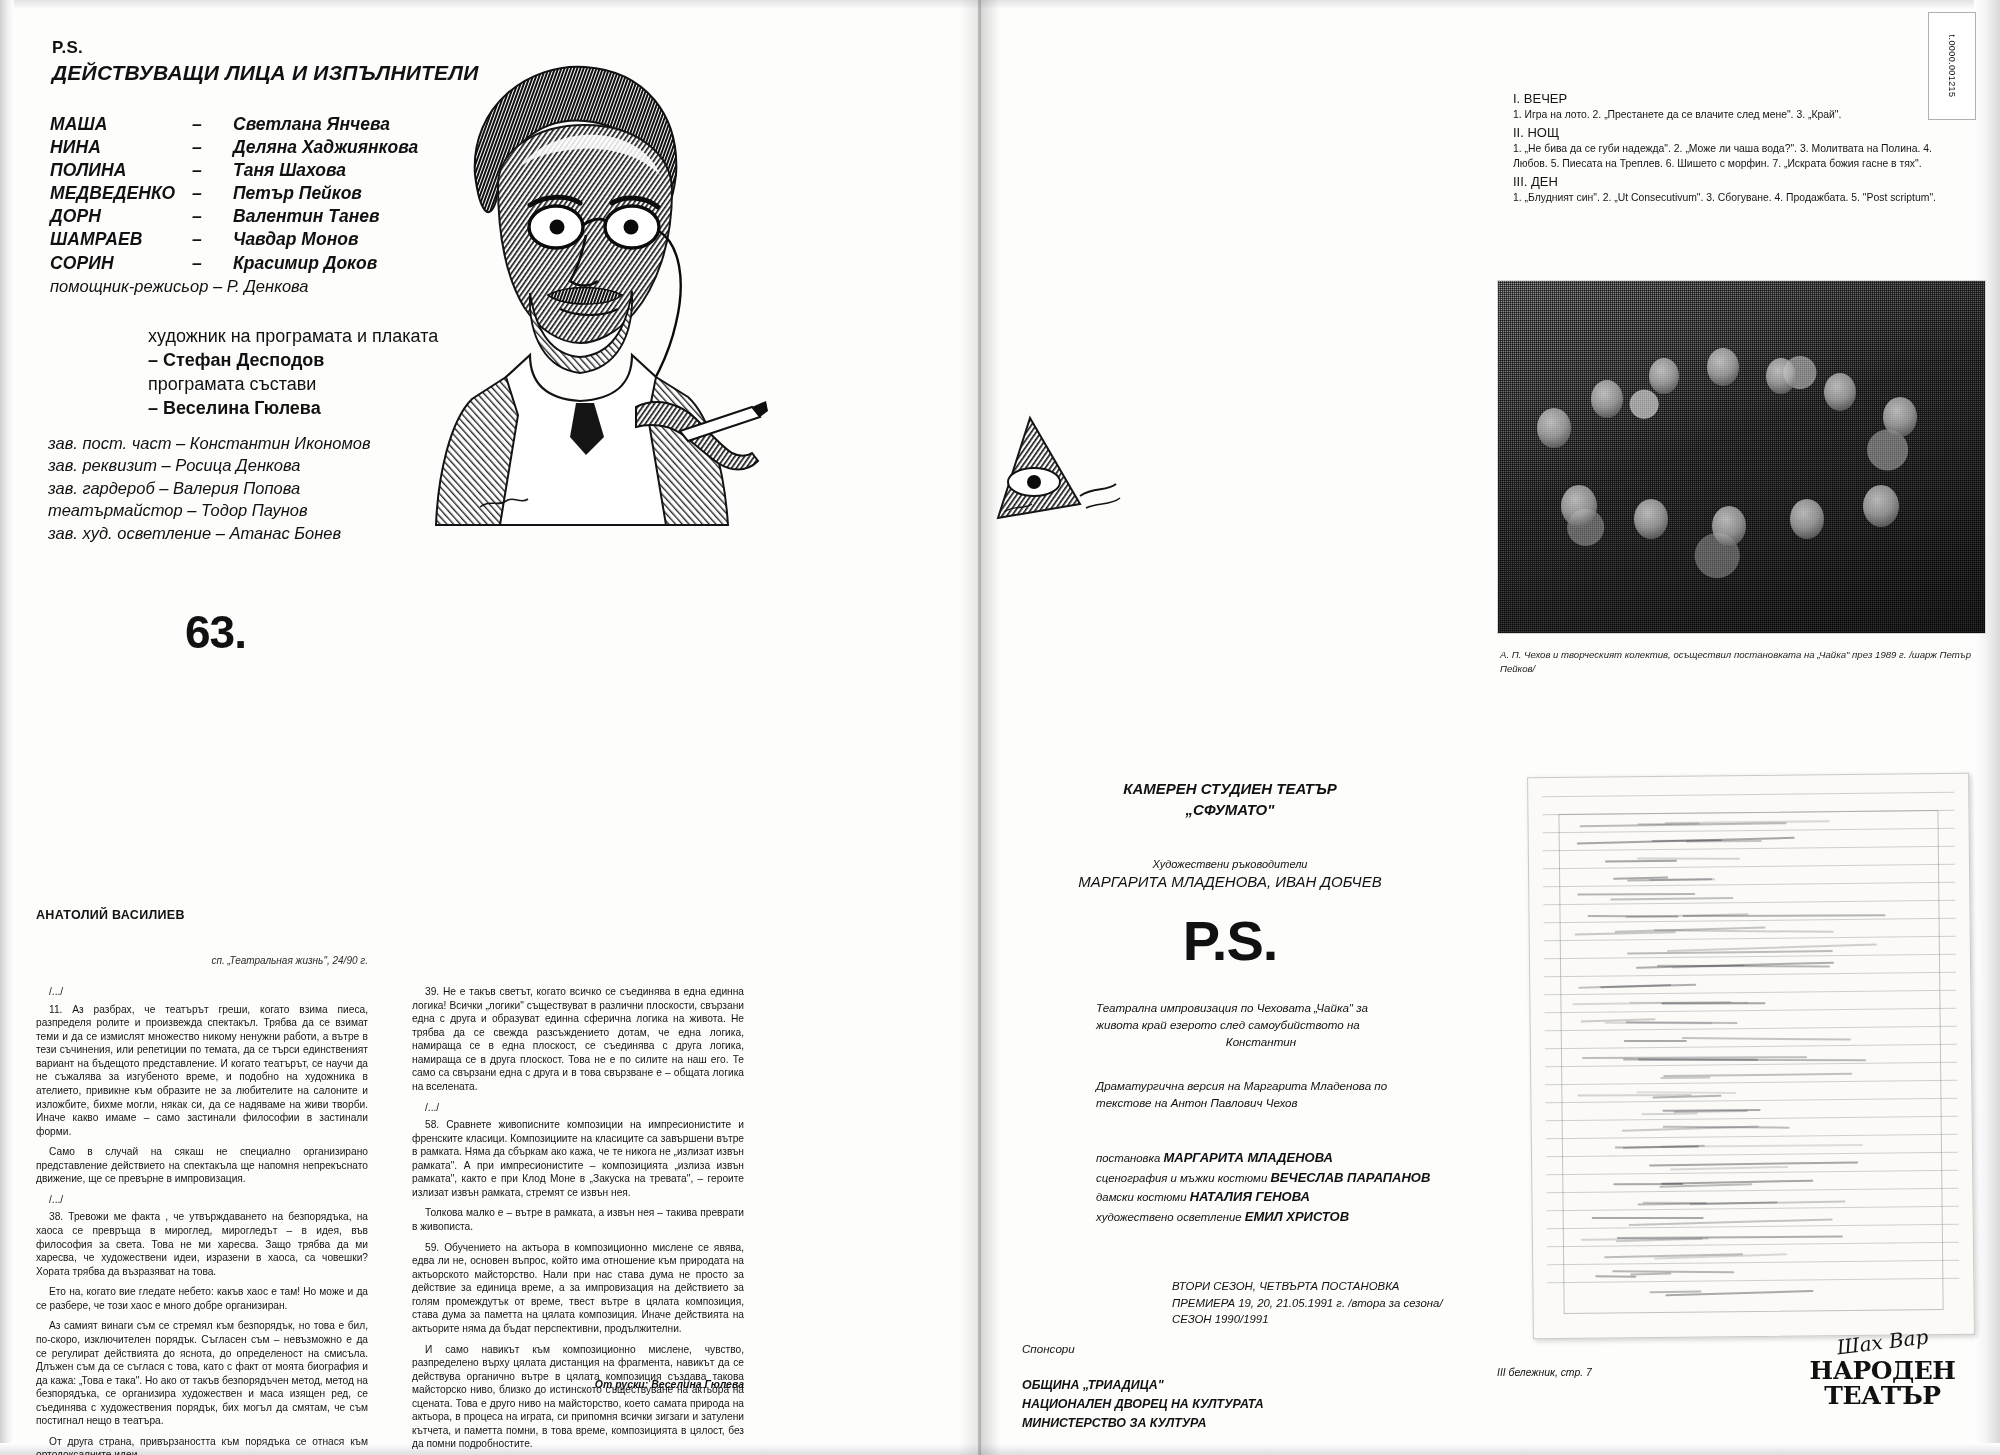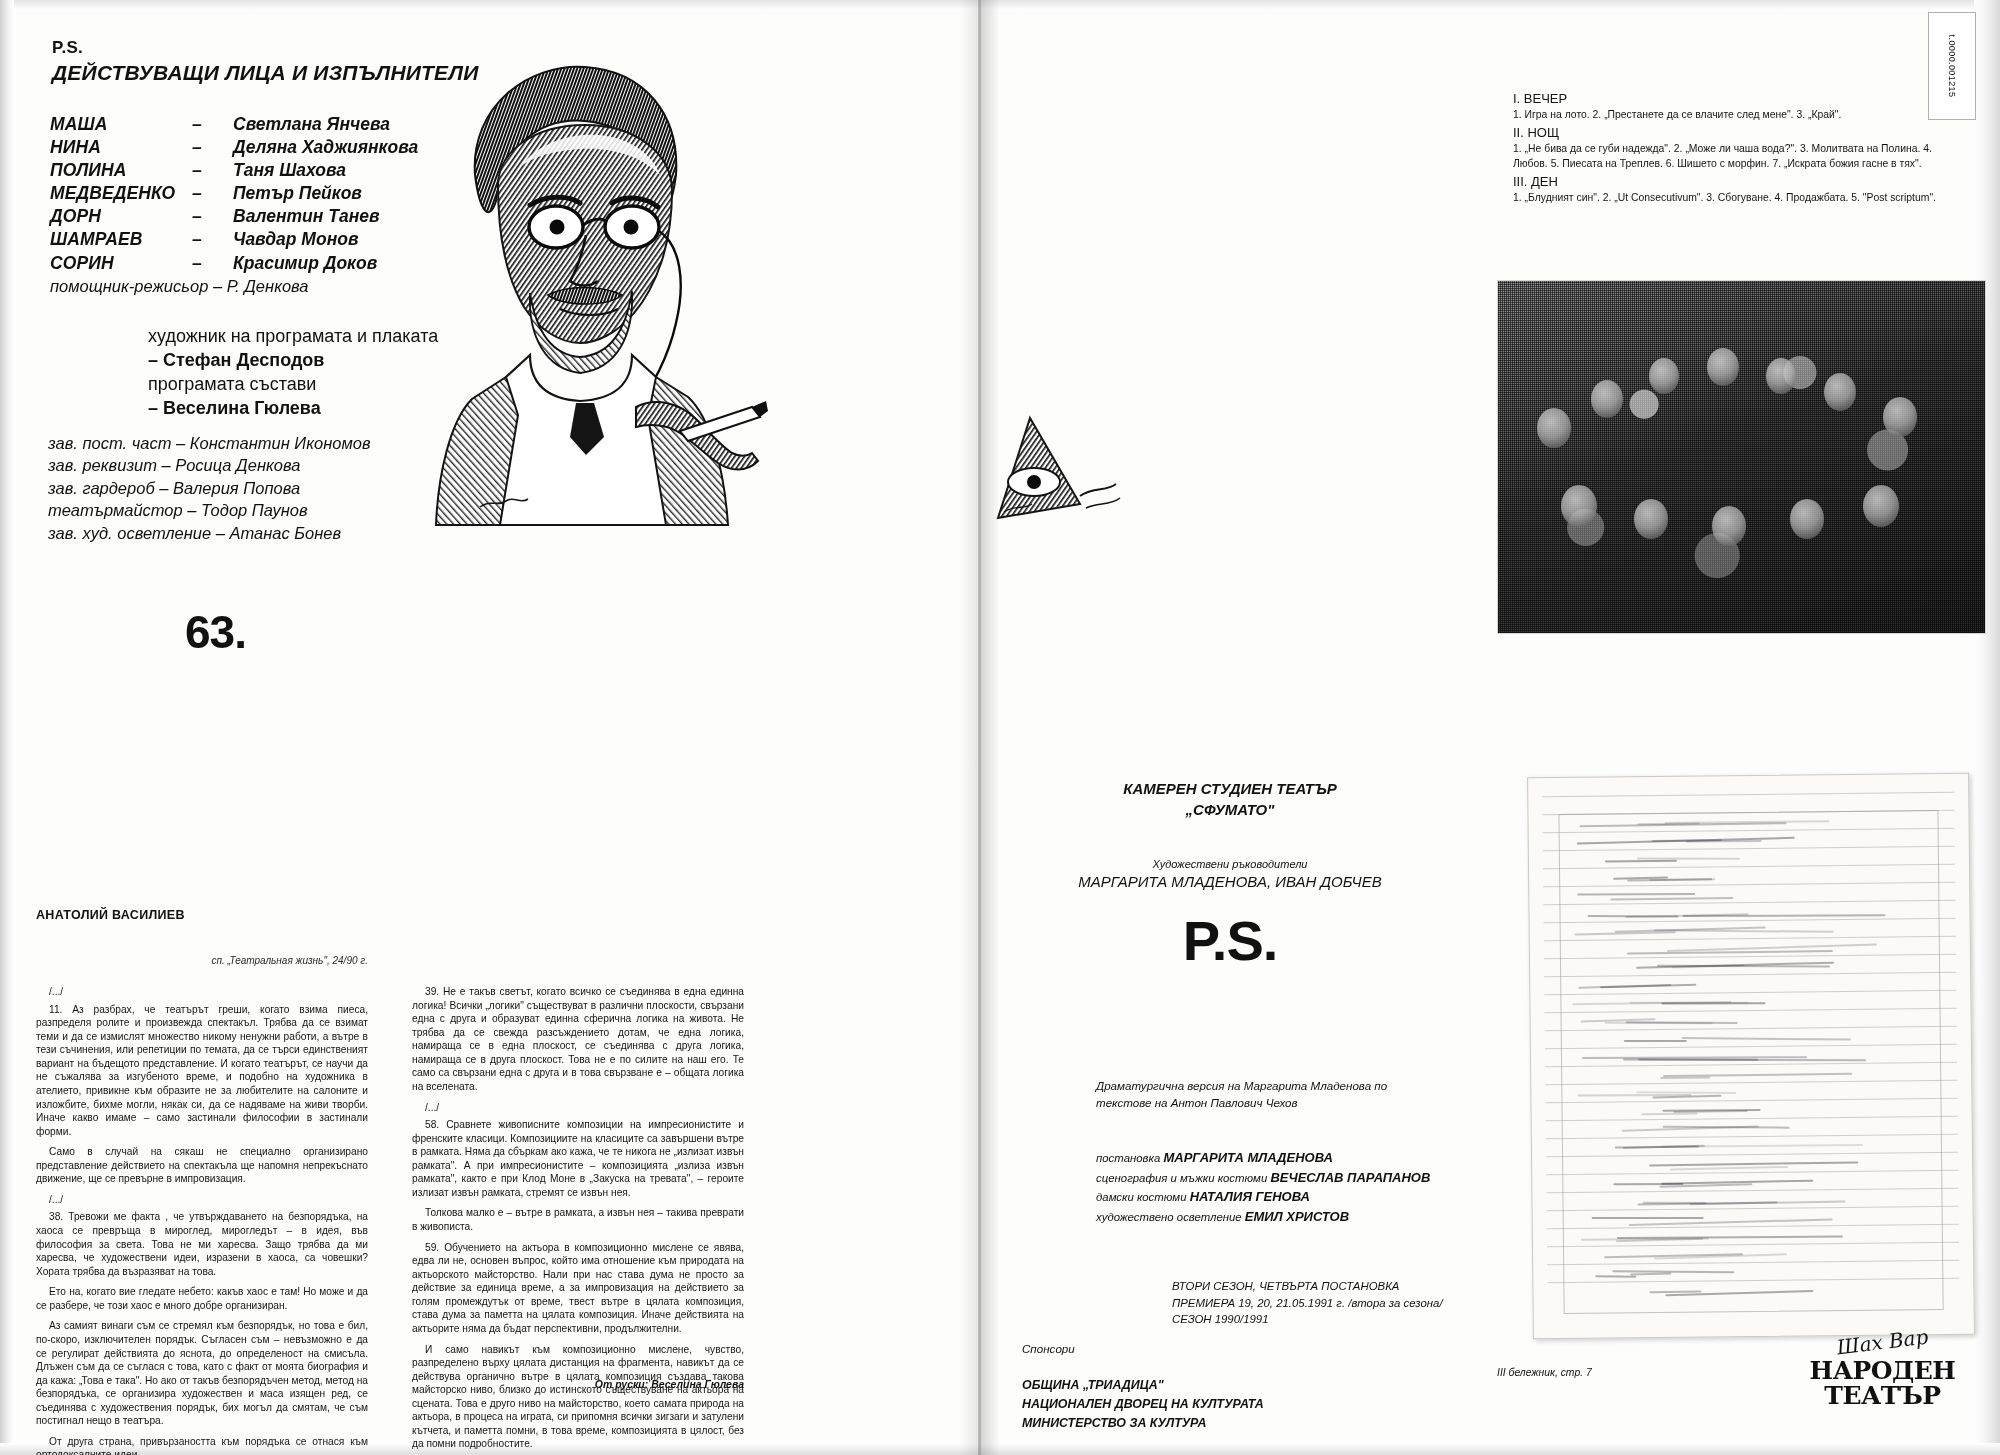--- a/index.html
+++ b/index.html
@@ -329,33 +329,39 @@
       <i style="left:55%;top:22%;width:30px;height:36px;"></i>
       <i style="left:67%;top:26%;width:32px;height:38px;"></i>
       <i style="left:79%;top:33%;width:34px;height:40px;"></i>
       <i style="left:13%;top:58%;width:36px;height:42px;"></i>
       <i style="left:28%;top:62%;width:34px;height:40px;"></i>
       <i style="left:44%;top:64%;width:34px;height:40px;"></i>
       <i style="left:60%;top:62%;width:34px;height:40px;"></i>
       <i style="left:75%;top:58%;width:36px;height:42px;"></i>
     </div>
   </div>
+  <div id="photo-caption">А. П. Чехов и творческият колектив, осъществил постановката на „Чайка" през 1989 г. /шарж Петър Пейков/</div>
 
   <div class="cblock" id="theatre-name">
     <div>КАМЕРЕН СТУДИЕН ТЕАТЪР</div>
     <div>„СФУМАТО"</div>
   </div>
 
   <div class="cblock" id="artdirs">
     <div class="lbl">Художествени ръководители</div>
     <div class="nm">МАРГАРИТА МЛАДЕНОВА, ИВАН ДОБЧЕВ</div>
   </div>
 
   <div class="cblock" id="bigps">P.S.</div>
 
+  <div id="improv">
+    <div>Театрална импровизация по Чеховата „Чайка" за</div>
+    <div>живота край езерото след самоубийството на</div>
+    <div class="ctr">Константин</div>
+  </div>
 
   <div id="dramaturgy">
     <div>Драматургична версия на Маргарита Младенова по</div>
     <div>текстове на Антон Павлович Чехов</div>
   </div>
 
   <div id="credits">
       <div><span>постановка </span><span class="nm">МАРГАРИТА МЛАДЕНОВА</span></div>
       <div><span>сценография и мъжки костюми </span><span class="nm">ВЕЧЕСЛАВ ПАРАПАНОВ</span></div>
       <div><span>дамски костюми </span><span class="nm">НАТАЛИЯ ГЕНОВА</span></div>

